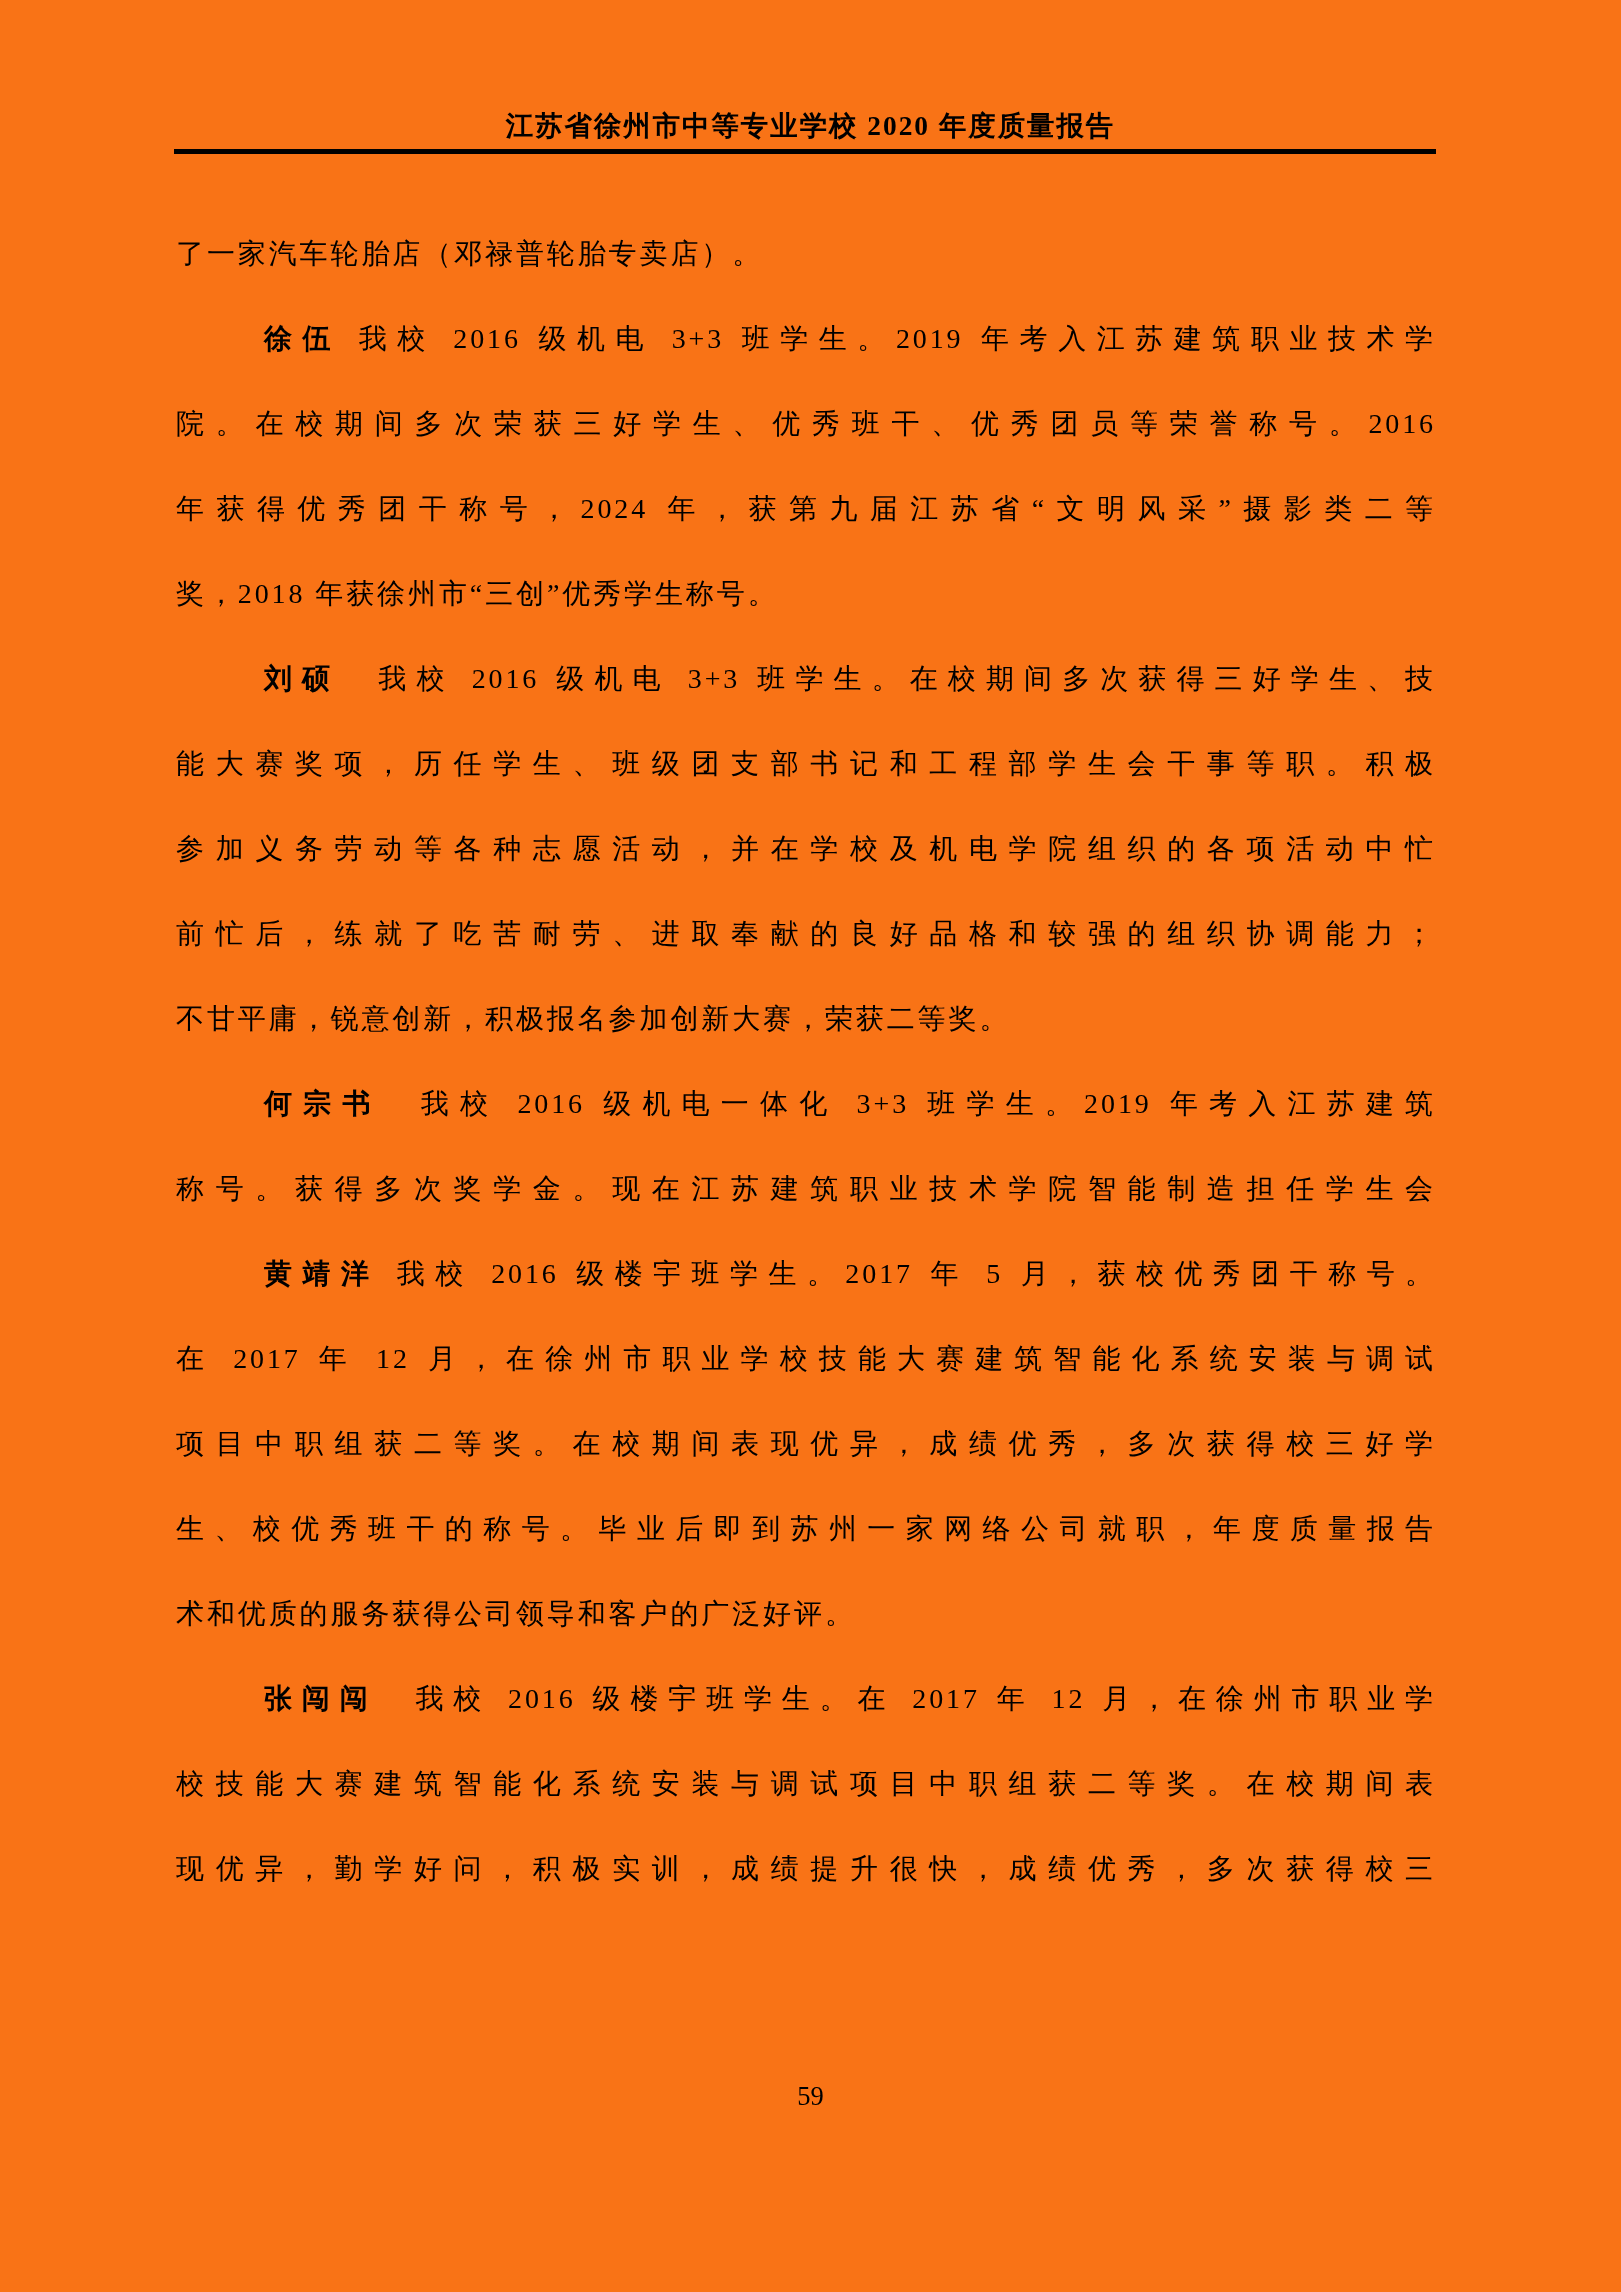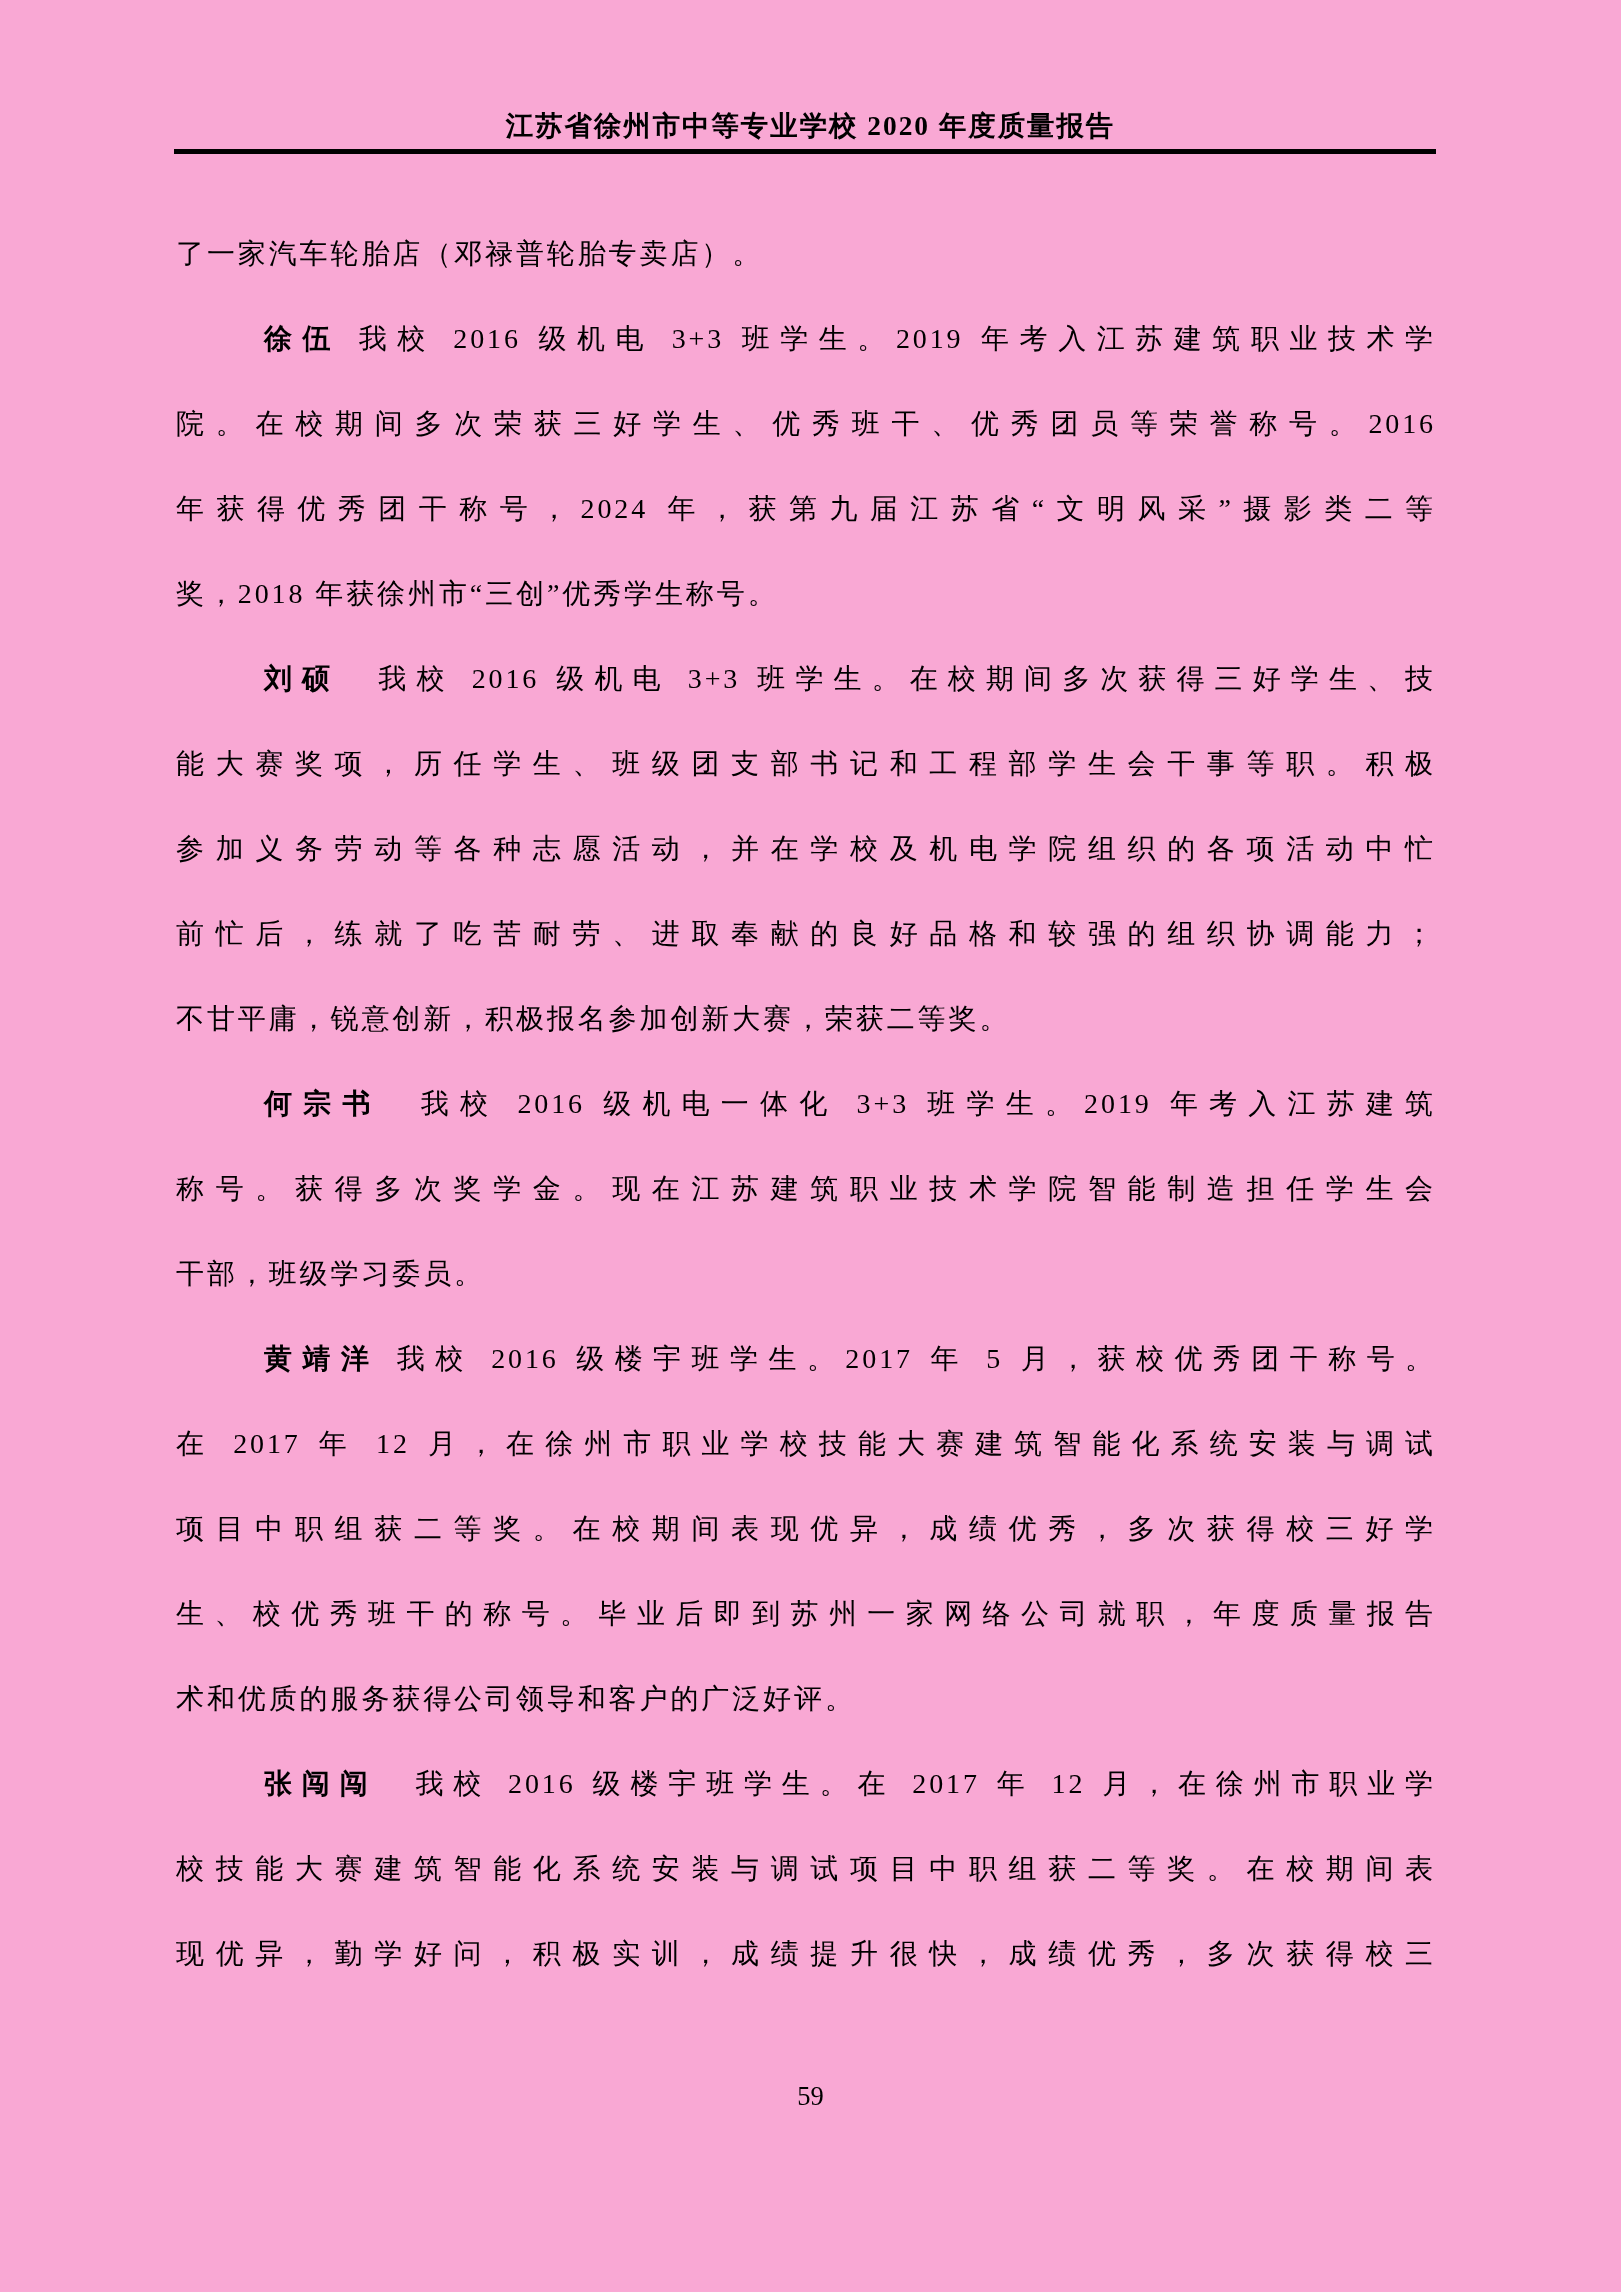--- a/index.html
+++ b/index.html
@@ -7,21 +7,21 @@
     width: 1621px;
     height: 2293px;
     background: #ffffff;
     color: #000000;
     font-family: "Liberation Serif", "DejaVu Serif", serif;
   }
   .page {
     position: relative;
     width: 1621px;
     height: 2293px;
-    background: #f9a8d4;
+    background: #f97316;
     overflow: hidden;
   }
   
   .header-title {
     position: absolute;
     top: 110px;
     left: 0;
     width: 100%;
     text-align: center;
     font-size: 27.4px;
@@ -80,21 +80,20 @@
     <div class="line fill"><span>院。在校期间多次荣获三好学生、优秀班干、优秀团员等荣誉称号。2016</span></div>
     <div class="line fill"><span>年获得优秀团干称号，2024 年，获第九届江苏省“文明风采”摄影类二等</span></div>
     <div class="line"><span>奖，2018 年获徐州市“三创”优秀学生称号。</span></div>
     <div class="line indent fill"><b>刘硕</b><span>　我校 2016 级机电 3+3 班学生。在校期间多次获得三好学生、技</span></div>
     <div class="line fill"><span>能大赛奖项，历任学生、班级团支部书记和工程部学生会干事等职。积极</span></div>
     <div class="line fill"><span>参加义务劳动等各种志愿活动，并在学校及机电学院组织的各项活动中忙</span></div>
     <div class="line fill"><span>前忙后，练就了吃苦耐劳、进取奉献的良好品格和较强的组织协调能力；</span></div>
     <div class="line"><span>不甘平庸，锐意创新，积极报名参加创新大赛，荣获二等奖。</span></div>
     <div class="line indent fill"><b>何宗书</b><span>　我校 2016 级机电一体化 3+3 班学生。2019 年考入江苏建筑</span></div>
     <div class="line fill"><span>称号。获得多次奖学金。现在江苏建筑职业技术学院智能制造担任学生会</span></div>
-    <div class="line"><span>干部，班级学习委员。</span></div>
     <div class="line indent fill"><b>黄靖洋</b><span> 我校 2016 级楼宇班学生。2017 年 5 月，获校优秀团干称号。</span></div>
     <div class="line fill"><span>在 2017 年 12 月，在徐州市职业学校技能大赛建筑智能化系统安装与调试</span></div>
     <div class="line fill"><span>项目中职组获二等奖。在校期间表现优异，成绩优秀，多次获得校三好学</span></div>
     <div class="line fill"><span>生、校优秀班干的称号。毕业后即到苏州一家网络公司就职，年度质量报告</span></div>
     <div class="line"><span>术和优质的服务获得公司领导和客户的广泛好评。</span></div>
     <div class="line indent fill"><b>张闯闯</b><span>　我校 2016 级楼宇班学生。在 2017 年 12 月，在徐州市职业学</span></div>
     <div class="line fill"><span>校技能大赛建筑智能化系统安装与调试项目中职组获二等奖。在校期间表</span></div>
     <div class="line fill"><span>现优异，勤学好问，积极实训，成绩提升很快，成绩优秀，多次获得校三</span></div>
   </div>
 

